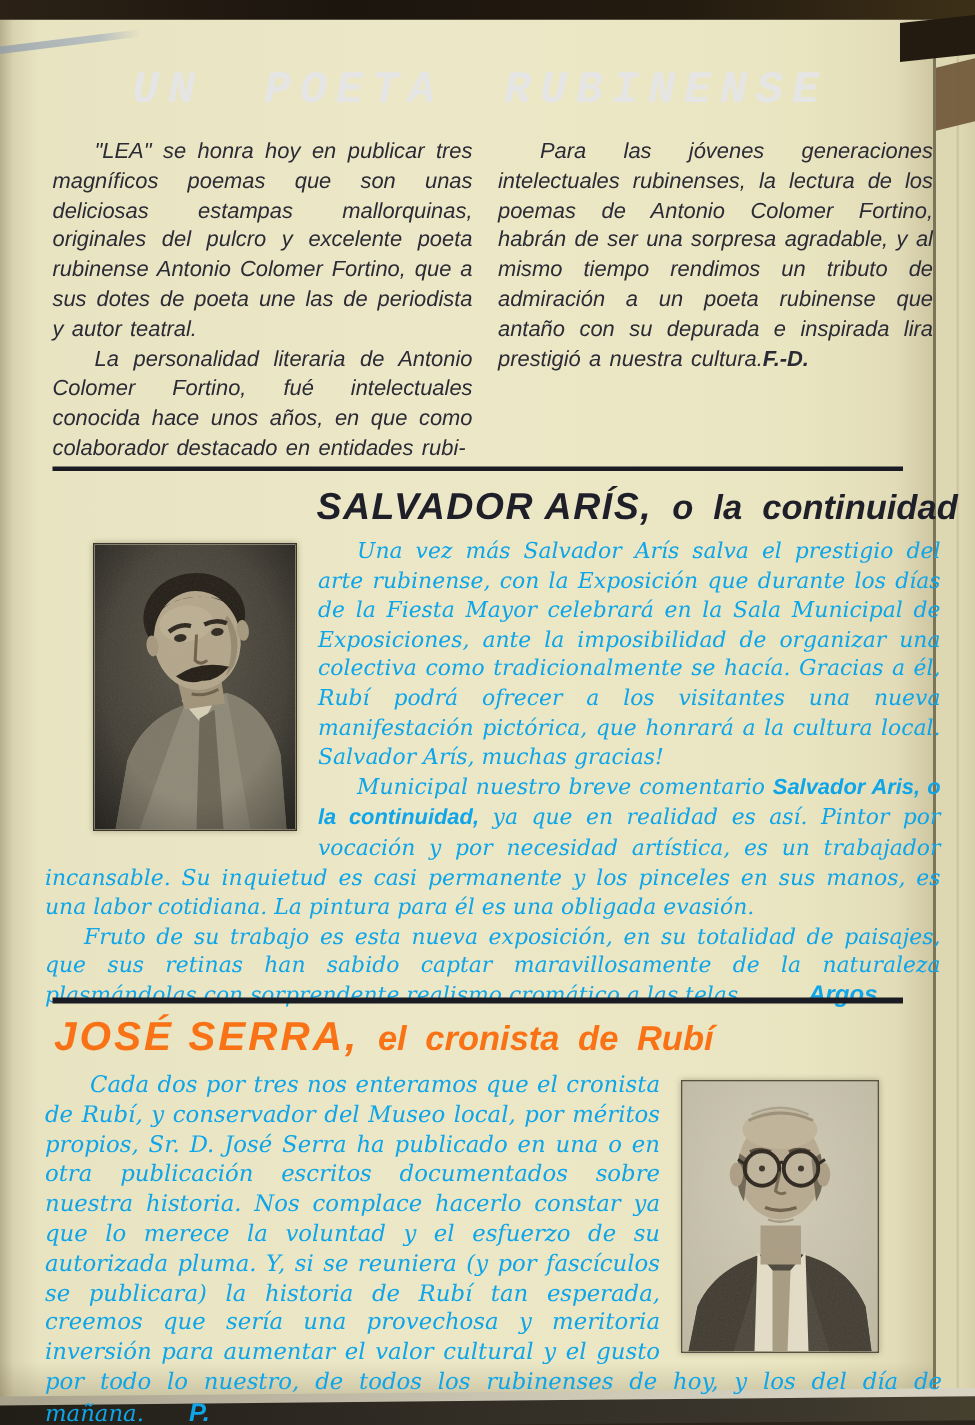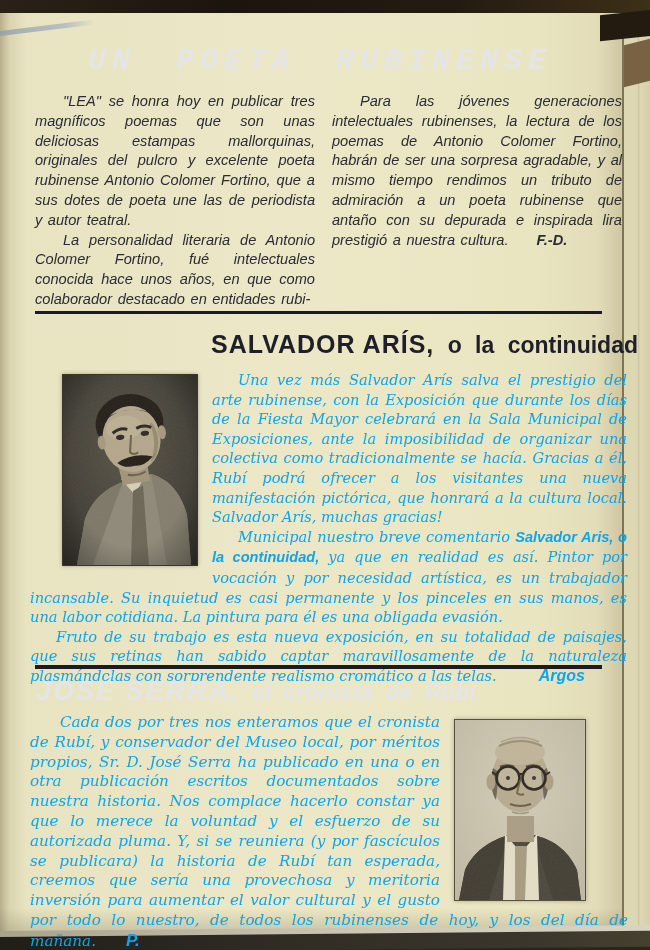--- a/index.html
+++ b/index.html
@@ -36,46 +36,46 @@
 
   
   .a1-title{position:absolute;left:0;top:44px;width:640px;text-align:center;
     font-style:italic;font-weight:bold;font-size:30px;letter-spacing:6px;word-spacing:16px;
     color:#e5e5e5;font-family:Liberation Mono, monospace;}
   .col{position:absolute;top:92px;font-style:italic;font-size:14.6px;line-height:19.8px;
     text-align:justify;color:#2b2b35;word-spacing:1.5px;}
   .col1{left:35px;width:280px;}
   .col2{left:332px;width:290px;}
   .indent{text-indent:28px;}
-  .sig-inline{font-weight:bold;margin-left:28px;white-space:nowrap;}
+  .sig-inline{font-weight:bold;white-space:nowrap;}
 
   
   .rule{position:absolute;left:35px;width:567px;background:#1b1b23;}
   .rule1{top:311px;height:3px;}
   .rule2{top:665px;height:4px;}
 
   
   .script{font-family:"DejaVu Serif",serif;font-style:italic;font-size:14.6px;
     line-height:19.6px;text-align:justify;color:#0ea5e9;}
   .emph{font-family:"Liberation Sans",sans-serif;font-weight:bold;font-style:italic;}
 
   
   .article2{position:absolute;left:30px;top:324px;width:597px;}
-  .a2-title{padding-left:181px;color:#1f1f29;line-height:40px;
+  .a2-title{padding-left:181px;font-style:italic;color:#1f1f29;line-height:28px;
     margin-bottom:5px;white-space:nowrap;}
   .a2-title .t-strong{font-size:25px;font-weight:bold;letter-spacing:1px;}
   .a2-title .t-rest{font-size:23px;font-weight:bold;word-spacing:7px;}
   .photo{border:1px solid #3a362c;box-shadow:0 0 4px rgba(60,50,30,.35);overflow:hidden;}
   .photo1{float:left;width:134px;height:190px;margin:4px 14px 6px 32px;}
   .a2-body p{text-indent:26px;}
   .a2-sig{float:right;margin-right:42px;font-size:16px;}
 
   
   .article3{position:absolute;left:30px;top:674px;width:598px;}
-  .a3-title{font-style:italic;color:#e5e5e5;line-height:34px;margin-bottom:4px;
+  .a3-title{font-style:italic;color:#f97316;line-height:34px;margin-bottom:4px;
     padding-left:6px;white-space:nowrap;}
   .a3-title .t-strong{font-size:27px;font-weight:bold;letter-spacing:2px;}
   .a3-title .t-rest{font-size:23px;font-weight:bold;word-spacing:6px;}
   .photo2{float:right;width:130px;height:180px;margin:6px 0 0 14px;margin-right:42px;
     border:1px solid #565141;}
   .a3-body{font-size:15.2px;line-height:19.8px;}
   .a3-body p{text-indent:30px;}
   .a3-sig{font-size:17px;margin-left:30px;}
 </style>
 </head>

